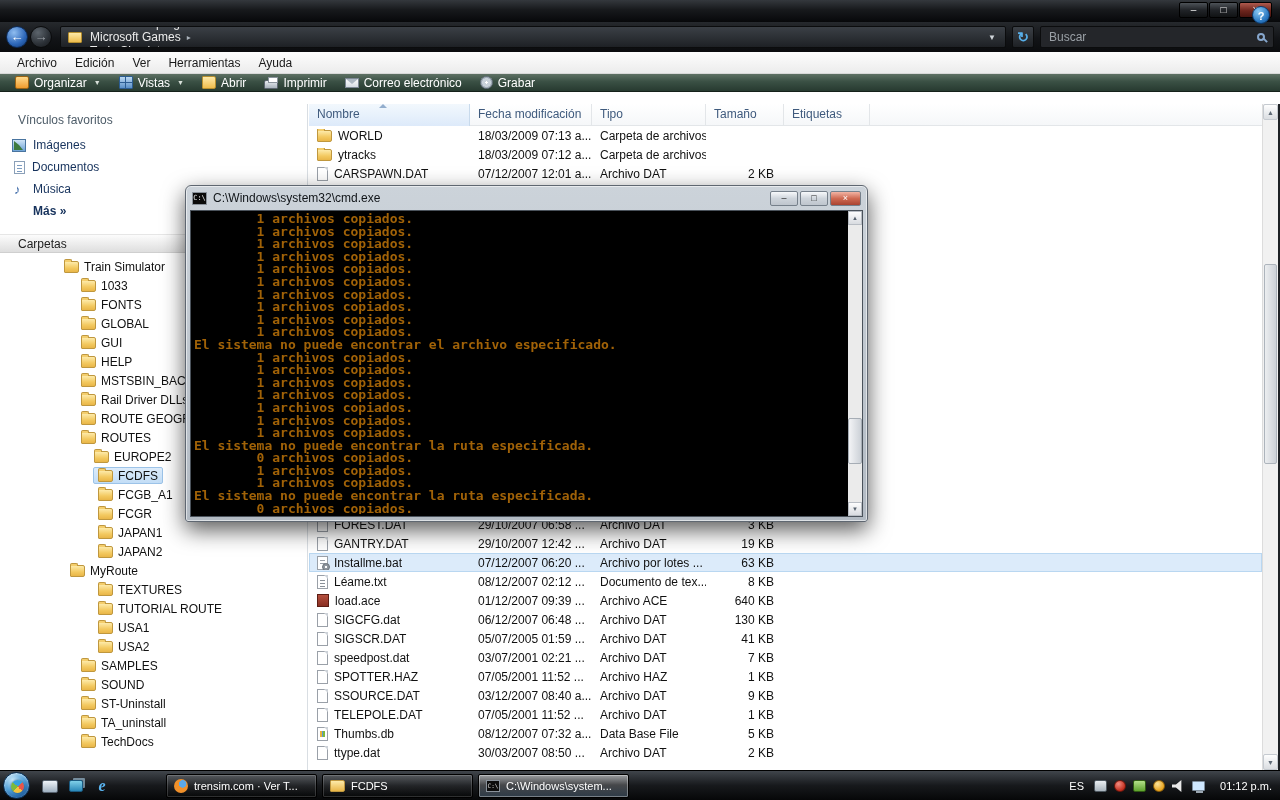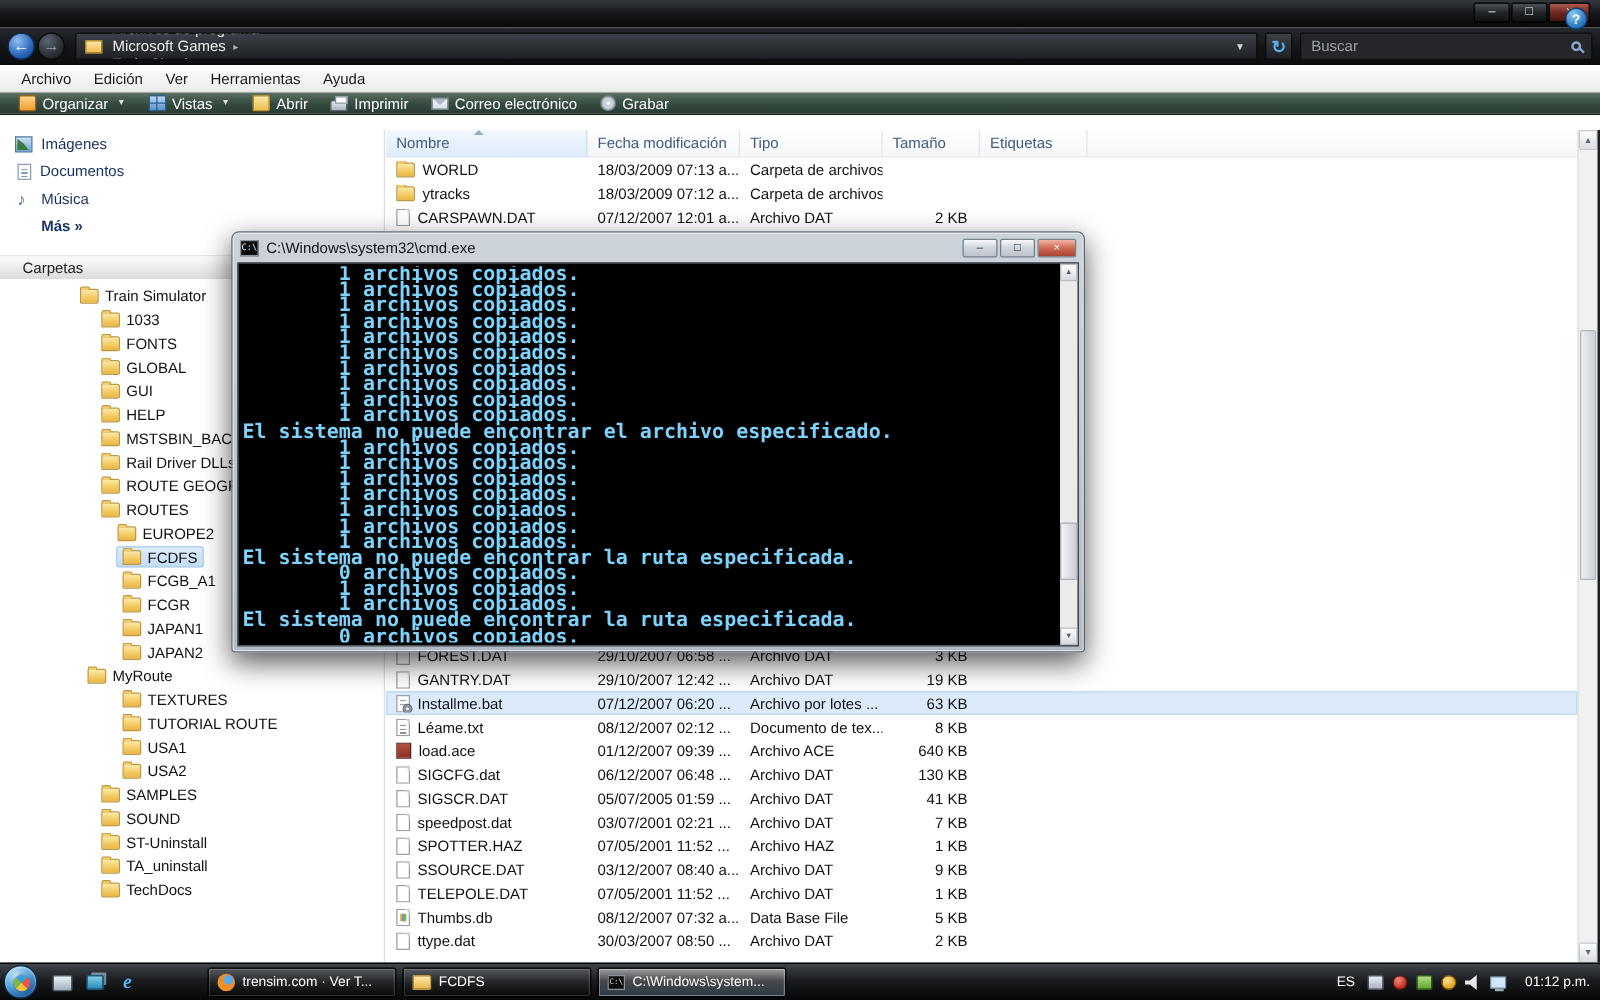--- a/index.html
+++ b/index.html
@@ -101,21 +101,21 @@
 
 
 .cmdwin{position:absolute;left:185px;top:185px;width:683px;height:337px;background:linear-gradient(#ccd3da,#b2bac3);border:1px solid #5f6771;border-radius:6px 6px 3px 3px;box-shadow:0 8px 22px rgba(0,0,0,.65),inset 0 0 0 1px rgba(255,255,255,.55);z-index:50}
 .cmd-title{height:24px;display:flex;align-items:center;padding:0 6px;font-size:12px;color:#101418;gap:6px}
 .cmd-ico{width:15px;height:13px;background:#0a0a0a;border:1px solid #8a929b;color:#e8e8e8;font-size:7px;line-height:11px;text-align:center;font-family:"DejaVu Sans Mono",monospace;flex:none}
 .cmd-title .ttl{overflow:hidden;white-space:nowrap}
 .cmd-btns{margin-left:auto;display:flex;gap:2px}
 .cmd-btn{width:28px;height:15px;border:1px solid #76808b;border-radius:2px;background:linear-gradient(#f7f9fb,#ced4db 50%,#bec5cd);font-size:9px;line-height:13px;text-align:center;color:#222}
 .cmd-btn.close{background:linear-gradient(#f2b4a4,#cf6a52 50%,#a94331);color:#fff;width:31px}
 .cmd-body{position:absolute;left:4px;right:4px;top:24px;bottom:4px;background:#000;border:1px solid #4a525b}
-#console{position:absolute;left:3px;top:2px;right:16px;bottom:2px;overflow:hidden;font-family:"DejaVu Sans Mono",monospace;font-size:16px;line-height:12.6px;font-weight:bold;color:#7dd3fc;white-space:pre}
+#console{position:absolute;left:3px;top:2px;right:16px;bottom:2px;overflow:hidden;font-family:"DejaVu Sans Mono",monospace;font-size:13px;line-height:12.6px;font-weight:bold;color:#a16207;white-space:pre}
 .cmd-scroll{position:absolute;right:0;top:0;bottom:0;width:14px;background:#ebebeb}
 .cs-arrow{position:absolute;left:0;right:0;height:14px;background:linear-gradient(#fdfdfd,#d8dbe0);border:1px solid #b8bdc4;font-size:6px;line-height:12px;text-align:center;color:#55606c}
 .cs-arrow.up{top:0}.cs-arrow.down{bottom:0}
 .cs-thumb{position:absolute;left:0;right:0;top:68%;height:46px;background:linear-gradient(90deg,#f3f4f6,#ccd1d7);border:1px solid #a6adb5;border-radius:2px}
 
 
 .taskbar{position:absolute;left:0;top:770px;width:1280px;height:30px;background:linear-gradient(#40454b,#17191c 50%,#060708);border-top:1px solid #000;z-index:100}
 .orb{position:absolute;left:3px;top:1px;width:27px;height:27px;border-radius:50%;background:radial-gradient(circle at 35% 28%,#c6e6f8,#4f9fd8 45%,#1b5c9e 75%,#0b3560);border:1px solid #0a2d50;box-shadow:inset 0 1px 3px rgba(255,255,255,.7)}
 .orb::after{content:"";position:absolute;left:7px;top:7px;width:13px;height:13px;border-radius:50%;background:conic-gradient(from 45deg,#e8564a 0 25%,#f5c33d 0 50%,#7db93c 0 75%,#35a0dd 0 100%);box-shadow:0 0 2px rgba(0,0,0,.5)}
 .ql{position:absolute;left:40px;top:5px;display:flex;gap:6px;align-items:center}
@@ -218,20 +218,21 @@
         </span>
         <span class="tb-item">
           <span class="tb-ico ico-grabar"></span>
           <span>Grabar</span>
         </span>
       </div>
     <div class="help-btn">?</div>
 
     <div class="main">
       <div class="sidebar">
+        <div class="fav-title">Vínculos favoritos</div>
         <div id="favlist">
             <div class="fav-item">
               <span class="fv fv-img"></span>
               <span>Imágenes</span>
             </div>
             <div class="fav-item">
               <span class="fv fv-doc"></span>
               <span>Documentos</span>
             </div>
             <div class="fav-item">

